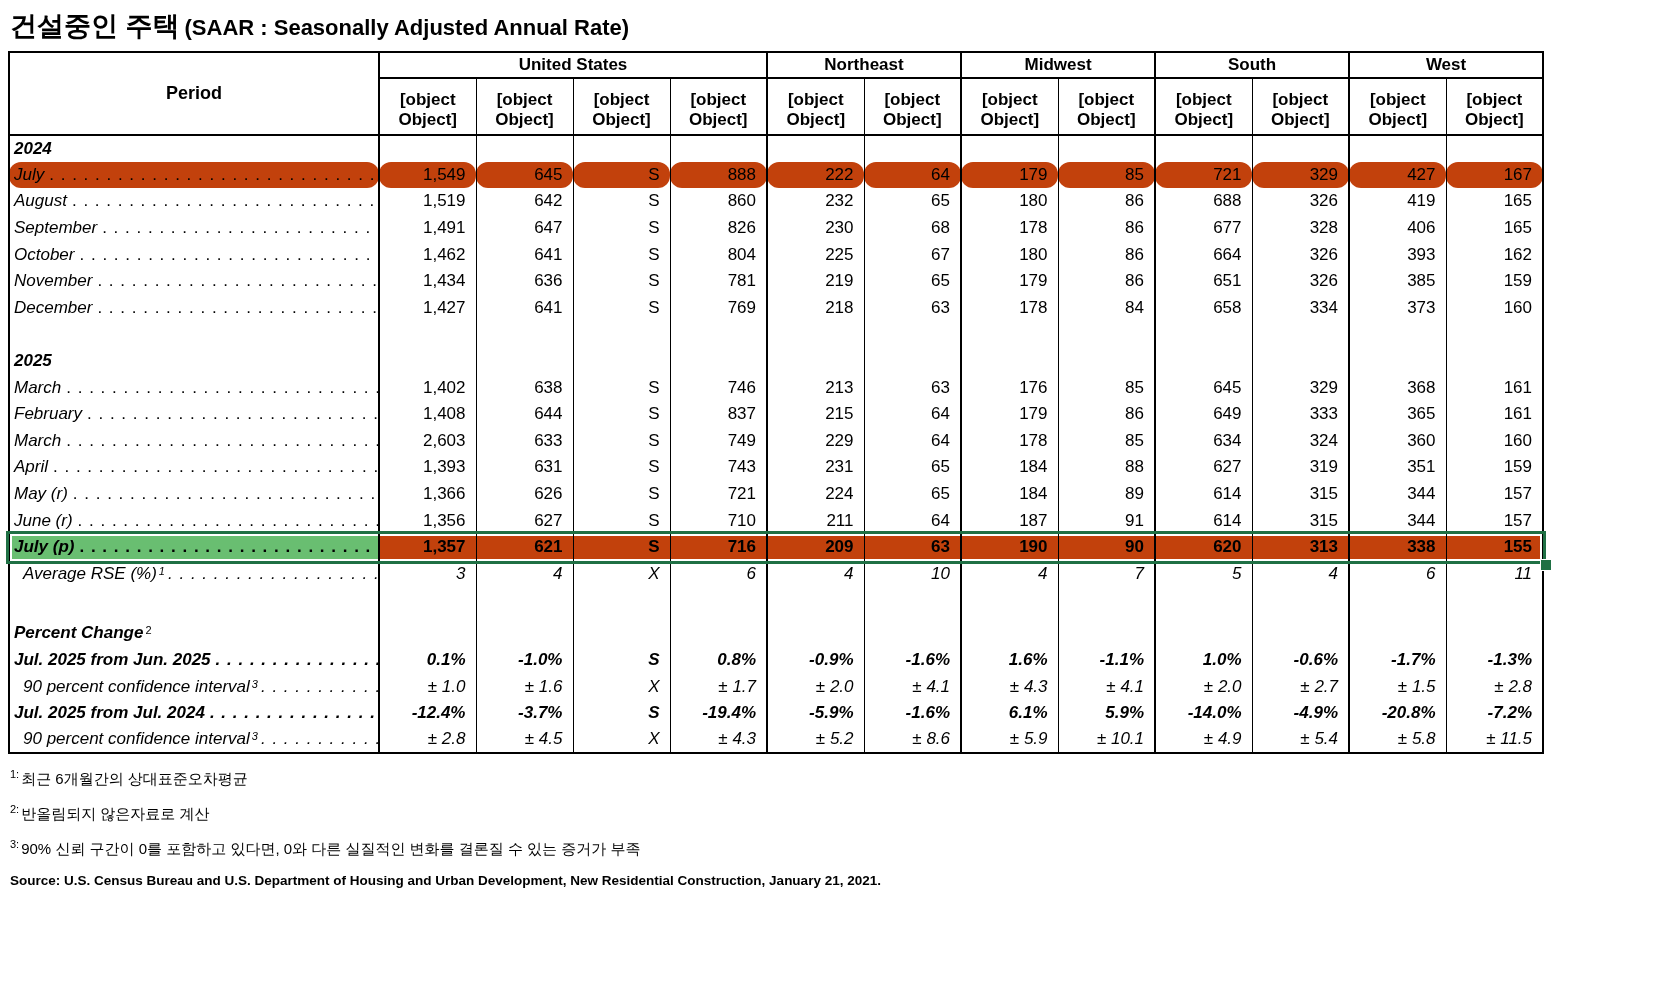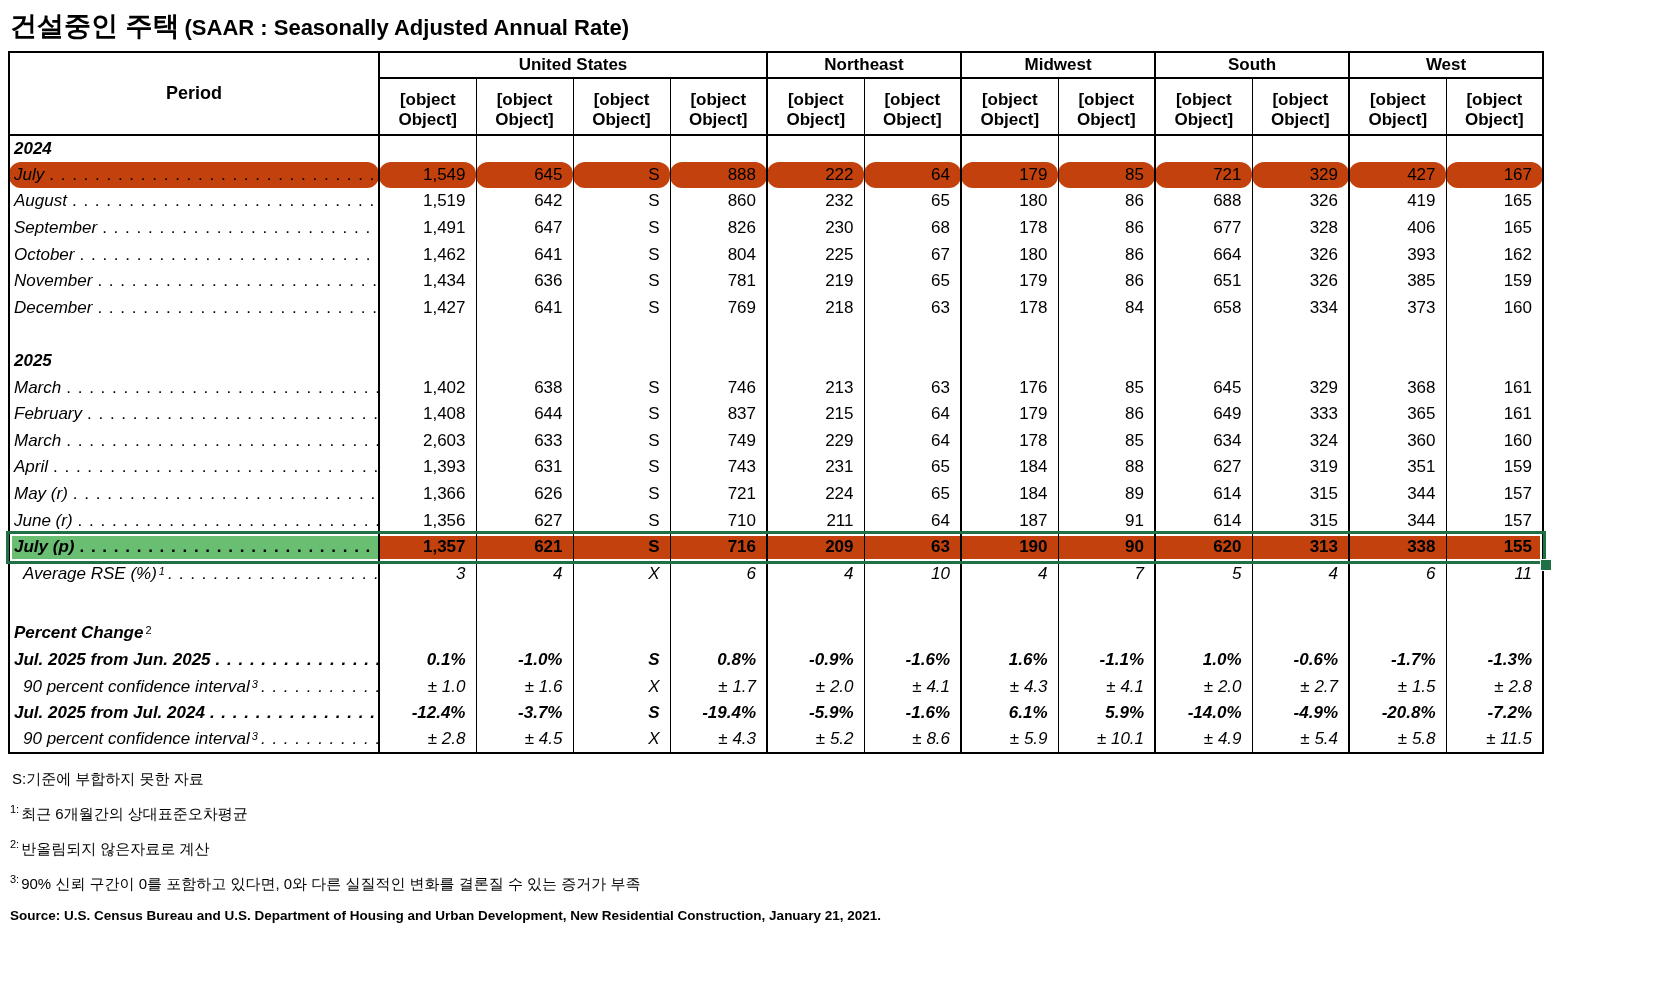--- a/index.html
+++ b/index.html
@@ -633,21 +633,20 @@
           <td class="val">± 4.9</td>
           <td class="val">± 5.4</td>
           <td class="val">± 5.8</td>
           <td class="val">± 11.5</td>
         </tr>
       </tbody>
   </table>
 
   <div class="footnotes">
 
-      <div class="fn"><span class="fnsup"></span><span class="fntext">S:기준에 부합하지 못한 자료</span></div>
 
 
       <div class="fn"><span class="fnsup">1:</span><span class="fntext">최근 6개월간의 상대표준오차평균</span></div>
 
       <div class="fn"><span class="fnsup">2:</span><span class="fntext">반올림되지 않은자료로 계산</span></div>
 
       <div class="fn"><span class="fnsup">3:</span><span class="fntext">90% 신뢰 구간이 0를 포함하고 있다면, 0와 다른 실질적인 변화를 결론질 수 있는 증거가 부족</span></div>
     </div>
 
   <div class="source">Source: U.S. Census Bureau and U.S. Department of Housing and Urban Development, New Residential Construction, January 21, 2021.</div>

